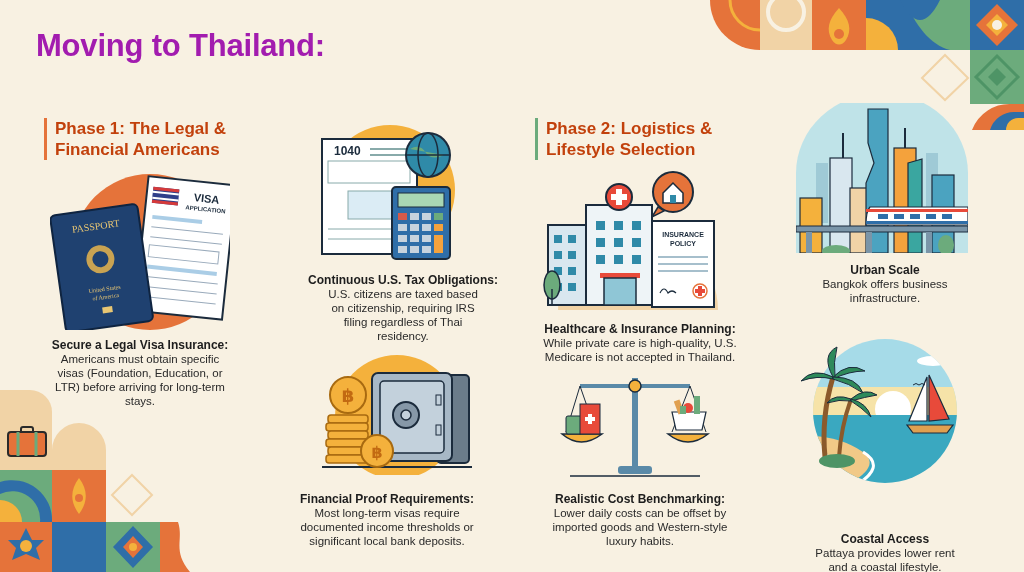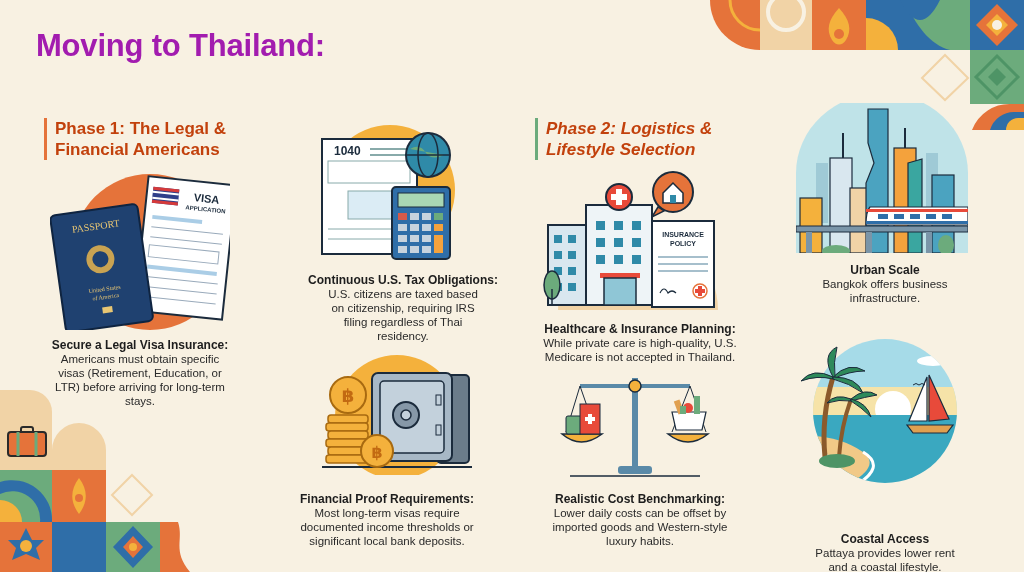--- a/index.html
+++ b/index.html
@@ -3,21 +3,21 @@
 <meta charset="utf-8">
 <style>
   * { box-sizing: border-box; margin: 0; padding: 0; }
   html, body { width: 1024px; height: 572px; overflow: hidden; }
   body { background: #f8f1e2; font-family: "Liberation Sans", "DejaVu Sans", sans-serif; color: #1f2d3d; position: relative; }
   .abs { position: absolute; }
 
   .title { left: 36px; top: 28px; font-size: 31px; font-weight: bold; line-height: 36px; color: #a21caf; letter-spacing: -0.2px; }
 
   .phase { font-size: 17px; font-weight: bold; line-height: 21px; color: #c2410c; padding-left: 8px; border-left: 3px solid #e5733a; }
-  .phase.p2 { border-left-color: #6cab7c; font-style: italic; }
+  .phase.p2 { border-left-color: #6cab7c; }
 
   .card-text { text-align: center; font-size: 11.5px; line-height: 14px; color: #2a2a2a; }
   .card-text .h { font-weight: bold; font-size: 12px; color: #1d1d1d; display: block; }
   .card-text .b { display: block; }
 
   .deco { position: absolute; overflow: hidden; }
 </style>
 </head>
 <body>
 
@@ -132,21 +132,21 @@
       <circle cx="52" cy="88" r="14" fill="#c9a352"></circle>
       <circle cx="52" cy="88" r="8" fill="#1f4170"></circle>
       <text x="52" y="120" font-size="6" fill="#e8c673" text-anchor="middle" font-family="Liberation Serif, serif">United States</text>
       <text x="52" y="128" font-size="6" fill="#e8c673" text-anchor="middle" font-family="Liberation Serif, serif">of America</text>
       <rect x="47" y="136" width="10" height="6" fill="#e8c673"></rect>
     </g>
   </svg>
 </div>
 <div class="abs card-text" style="left:30px;top:338px;width:220px;">
   <span class="h">Secure a Legal Visa Insurance:</span>
-  <span class="b" style="padding:0 18px;">Americans must obtain specific visas (Retirement, Education, or LTR) before arriving for long-term stays.</span>
+  <span class="b" style="padding:0 18px;">Americans must obtain specific visas (Foundation, Education, or LTR) before arriving for long-term stays.</span>
 </div>
 
 <div class="abs" style="left:310px;top:125px;width:150px;height:140px;">
   <svg width="150" height="140" viewBox="0 0 150 140">
     <circle cx="80" cy="65" r="65" fill="#f4b13c"></circle>
     <rect x="12" y="14" width="95" height="115" fill="#ffffff" stroke="#1b2b3c" stroke-width="2"></rect>
     <text x="24" y="30" font-size="12" font-weight="bold" fill="#1b2b3c" font-family="Liberation Sans, sans-serif">1040</text>
     <line x1="60" y1="24" x2="100" y2="24" stroke="#8aa" stroke-width="2"></line>
     <line x1="60" y1="30" x2="100" y2="30" stroke="#8aa" stroke-width="2"></line>
     <rect x="18" y="36" width="82" height="22" fill="none" stroke="#8aa" stroke-width="1"></rect>

